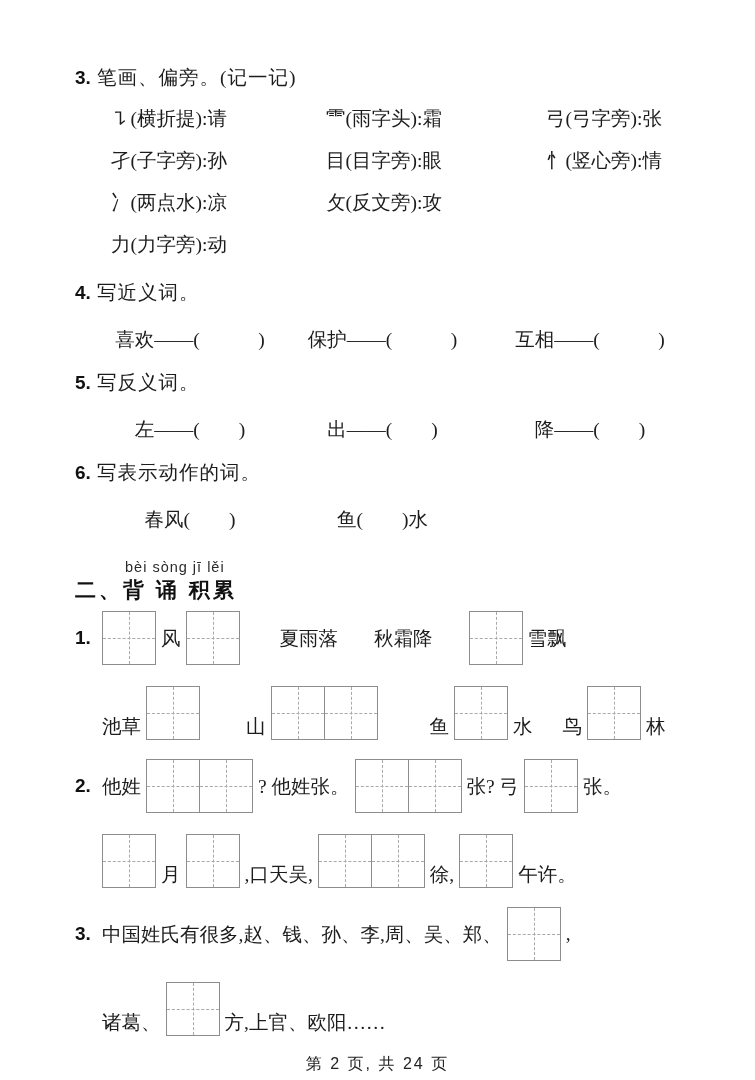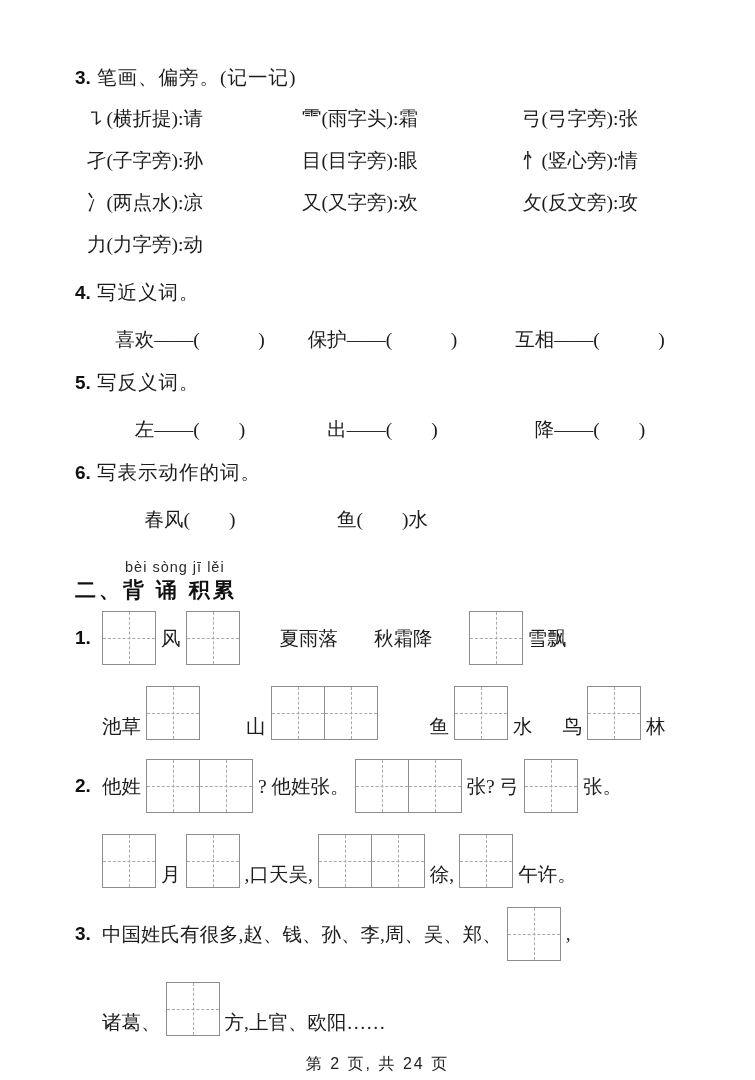--- a/index.html
+++ b/index.html
@@ -10,21 +10,21 @@
     padding:64px 55px 24px 75px;
     display:flex; flex-direction:column; overflow:hidden;
   }
   .item-head { display:flex; align-items:baseline; margin-bottom:14px; }
   .num {
     font-family:"Liberation Sans", sans-serif; font-weight:700;
     font-size:19px; width:22px; flex:0 0 22px; color:#111;
   }
   .title { font-size:19.5px; letter-spacing:1px; }
   
-  .rad-grid { margin-left:12px; margin-bottom:6px; }
+  .rad-grid { margin-left:36px; margin-bottom:6px; }
   .rad-row { display:grid; grid-template-columns:215px 220px auto; margin-bottom:15px; }
   .rad-row .cell { font-size:19.5px; white-space:pre; }
   
   .word-line { display:grid; grid-template-columns:190px 195px auto; margin-left:20px; margin:6px 0 16px 20px; }
   .word-line .cell { font-size:19.5px; white-space:pre;text-align:center; }
   
   .sec2-head { display:flex; align-items:flex-end; margin:10px 0 6px 0; }
   .sec2-num, .sec2-title {
     font-family:"Liberation Sans", sans-serif; font-weight:700;
     font-size:21px; color:#111; letter-spacing:3px;
@@ -71,21 +71,20 @@
         <span class="cell">⻗(雨字头):霜</span>
         <span class="cell">弓(弓字旁):张</span>
       </div>
     <div class="rad-row">
         <span class="cell">孑(子字旁):孙</span>
         <span class="cell">目(目字旁):眼</span>
         <span class="cell">忄(竖心旁):情</span>
       </div>
     <div class="rad-row">
         <span class="cell">冫(两点水):凉</span>
-        <span class="cell">又(又字旁):欢</span>
         <span class="cell">攵(反文旁):攻</span>
       </div>
     <div class="rad-row">
         <span class="cell">力(力字旁):动</span>
       </div>
   </div>
 
   <div class="item-head">
     <span class="num">4.</span>
     <span class="title">写近义词。</span>

